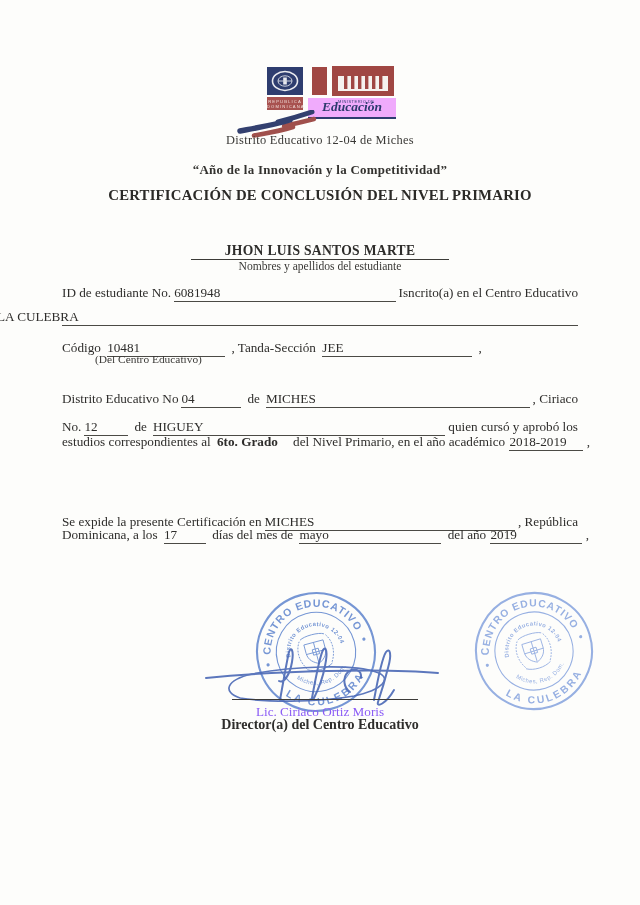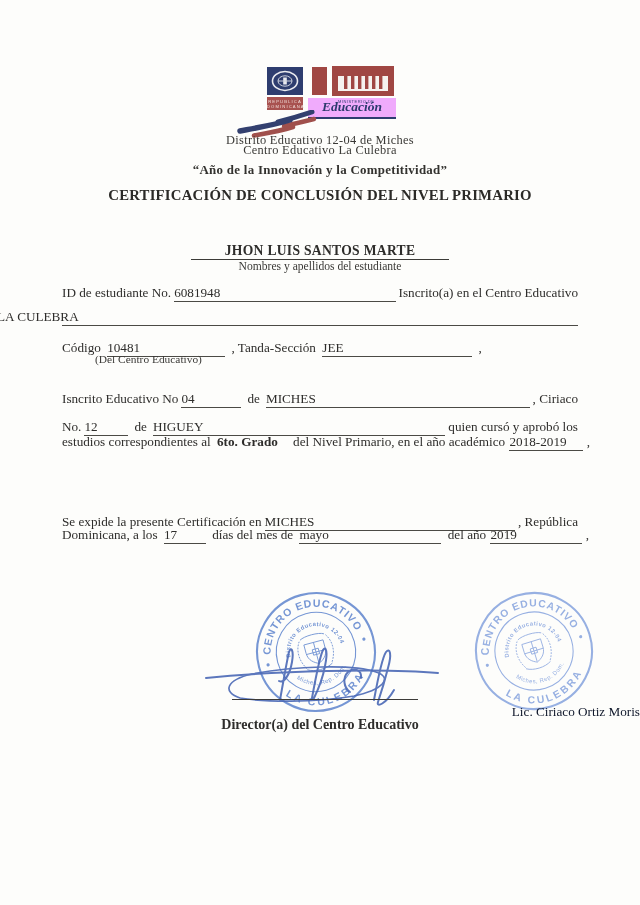--- a/index.html
+++ b/index.html
@@ -37,21 +37,21 @@
   .sub{font-size:11.4px;color:#3a3936;}
   .cap{font-size:11.6px;color:#3a3936;}
   .nameblank{position:absolute;left:50%;transform:translateX(-50%);width:258px;height:17px;
              line-height:17px;border-bottom:1.6px solid #3c3b37;text-align:center;
              font-size:13.6px;font-weight:bold;letter-spacing:.3px;}
   .shiftL{position:relative;left:-65px;}
   
   .stamp{position:absolute;transform-origin:50% 50%;}
   .sig-svg{position:absolute;left:204px;top:630px;width:244px;height:78px;opacity:.9;}
   .sigrule{position:absolute;left:232px;top:699px;width:186px;border-top:1.6px solid #3c3b38;}
-  .signame{font-size:13.2px;color:#0f172a;text-align:right;}
+  .signame{font-size:13.2px;color:#8b5cf6;}
   .sigrole{font-size:14px;font-weight:bold;color:#2e2d2b;}
   svg text{font-family:"Liberation Sans",sans-serif;}
 </style>
 </head>
 <body>
 
 <div class="page">
 
   <div class="abs logo">
     <div class="crest">
@@ -87,21 +87,20 @@
   </div>
 
   <svg class="abs" style="left:236px;top:110px" width="82" height="30" viewBox="0 0 82 30">
     <path d="M76,2 C64,6 54,9 42,12" stroke="#33406f" stroke-width="5" fill="none" stroke-linecap="round"></path>
     <path d="M78,9 C66,12 58,14 48,16" stroke="#a0504c" stroke-width="4.5" fill="none" stroke-linecap="round"></path>
     <path d="M54,10 C38,15 20,18 4,21" stroke="#33406f" stroke-width="5.5" fill="none" stroke-linecap="round"></path>
     <path d="M57,17 C44,21 32,23 18,25.5" stroke="#a0504c" stroke-width="4.5" fill="none" stroke-linecap="round"></path>
   </svg>
 
   <div class="abs ctr org" style="top:133.5px">Distrito Educativo 12-04 de Miches</div>
-  <div class="abs ctr org" style="top:143.5px">Centro Educativo La Culebra</div>
   <div class="abs ctr motto" style="top:164px">“Año de la Innovación y la Competitividad”</div>
 
   <div class="abs ctr title" style="top:187px">CERTIFICACIÓN DE CONCLUSIÓN DEL NIVEL PRIMARIO</div>
 
   <div class="abs nameblank" style="top:242px">
     <span>JHON LUIS SANTOS MARTE</span>
   </div>
   <div class="abs ctr cap" style="top:259.5px">Nombres y apellidos del estudiante</div>
 
   <div class="line flexline" style="top:284.5px">
@@ -119,21 +118,21 @@
   <div class="line" style="top:340px">
     <span>Código</span>
     <span class="blank" style="width:118px"><span>10481</span></span>
     <span class="nl">, Tanda-Sección</span>
     <span class="blank" style="width:150px"><span>JEE</span></span>
     <span class="nl">,</span>
   </div>
   <div class="abs sub" style="left:95px;top:353px">(Del Centro Educativo)</div>
 
   <div class="line flexline" style="top:391px">
-    <span>Isncrito Educativo No</span>
+    <span>Distrito Educativo No</span>
     <span class="blank" style="width:60px"><span>04</span></span>
     <span style="margin:0 3px">de</span>
     <span class="blank fl1"><span>MICHES</span></span>
     <span class="nl">, Ciriaco</span>
   </div>
 
   <div class="line flexline" style="top:418.5px">
     <span>No.</span>
     <span class="blank" style="width:44px"><span>12</span></span>
     <span style="margin:0 3px">de</span>

